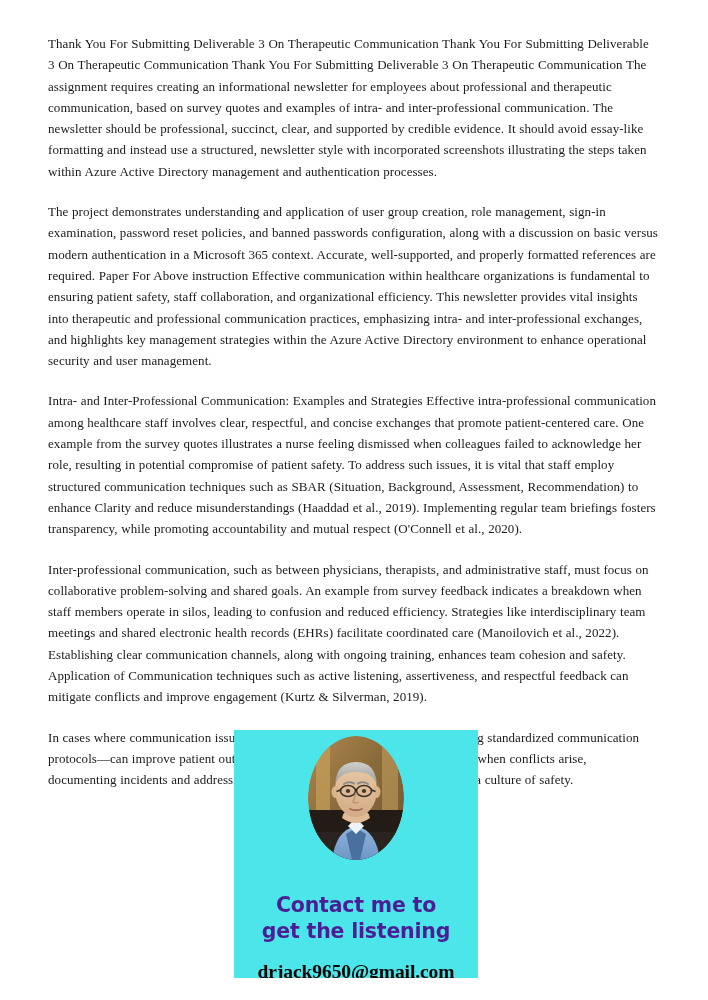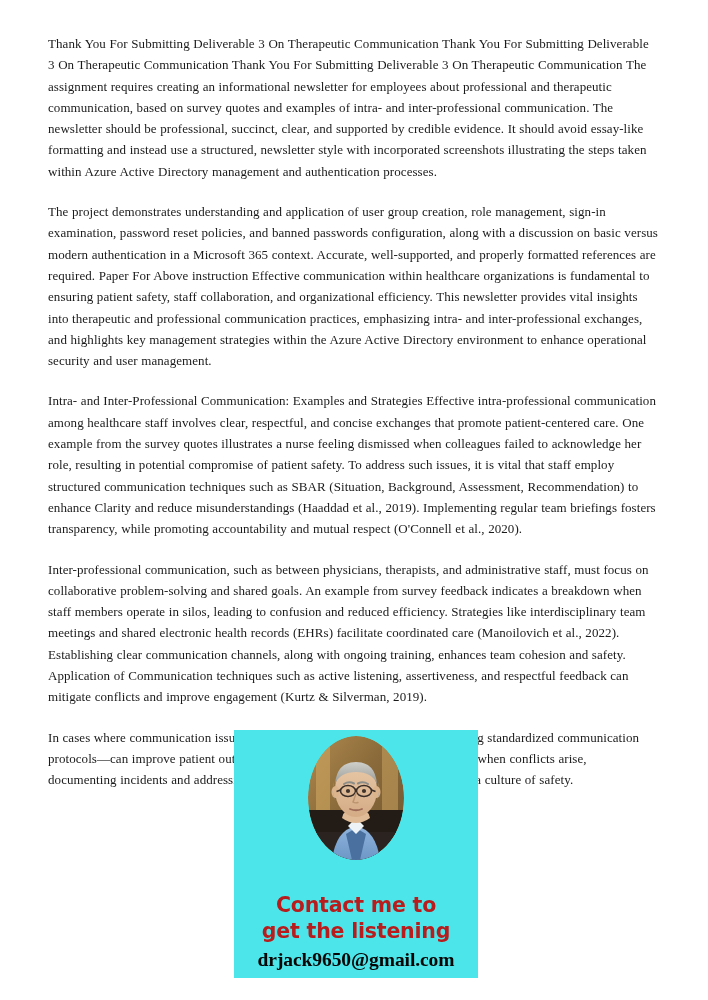--- a/index.html
+++ b/index.html
@@ -73,21 +73,21 @@
     font-family: "DejaVu Sans", "Liberation Sans", sans-serif;
     font-weight: 700;
     font-size: 20.5px;
     line-height: 26px;
     color: #0b0b0b;
     letter-spacing: -0.01em;
   }
   #contact-headline .l2 { display: block; }
 
   #contact-email {
-    margin-top: 4px;
+    margin-top: 16px;
     text-align: center;
     font-family: "Liberation Serif", "DejaVu Serif", serif;
     font-weight: 700;
     font-size: 19.5px;
     line-height: 24px;
     color: #050505;
     letter-spacing: -0.004em;
   }
 </style>
 </head>
@@ -162,21 +162,21 @@
 
           <ellipse cx="40" cy="55" rx="2.1" ry="2.1" fill="#3f332a"></ellipse>
           <ellipse cx="56" cy="55" rx="2.1" ry="2.1" fill="#3f332a"></ellipse>
 
           <path d="M48 57 q-2 7 -3 9 q2 1.5 5 0.5" stroke="#bb936e" stroke-width="1.4" fill="none" stroke-linecap="round"></path>
           <path d="M42 73 q6 2.5 12 0" stroke="#9c6a55" stroke-width="1.8" fill="none" stroke-linecap="round"></path>
         </g>
       </svg>
     </div>
 
-    <div id="contact-headline" style="color: #b91c1c; margin-top: 32px;">
+    <div id="contact-headline" style="color: #4c1d95; margin-top: 32px;">
       <span class="l1">Contact me to</span>
       <span class="l2">get the listening</span>
     </div>
 
     <div id="contact-email">drjack9650@gmail.com</div>
 
   </div>
 
 </div>
 

